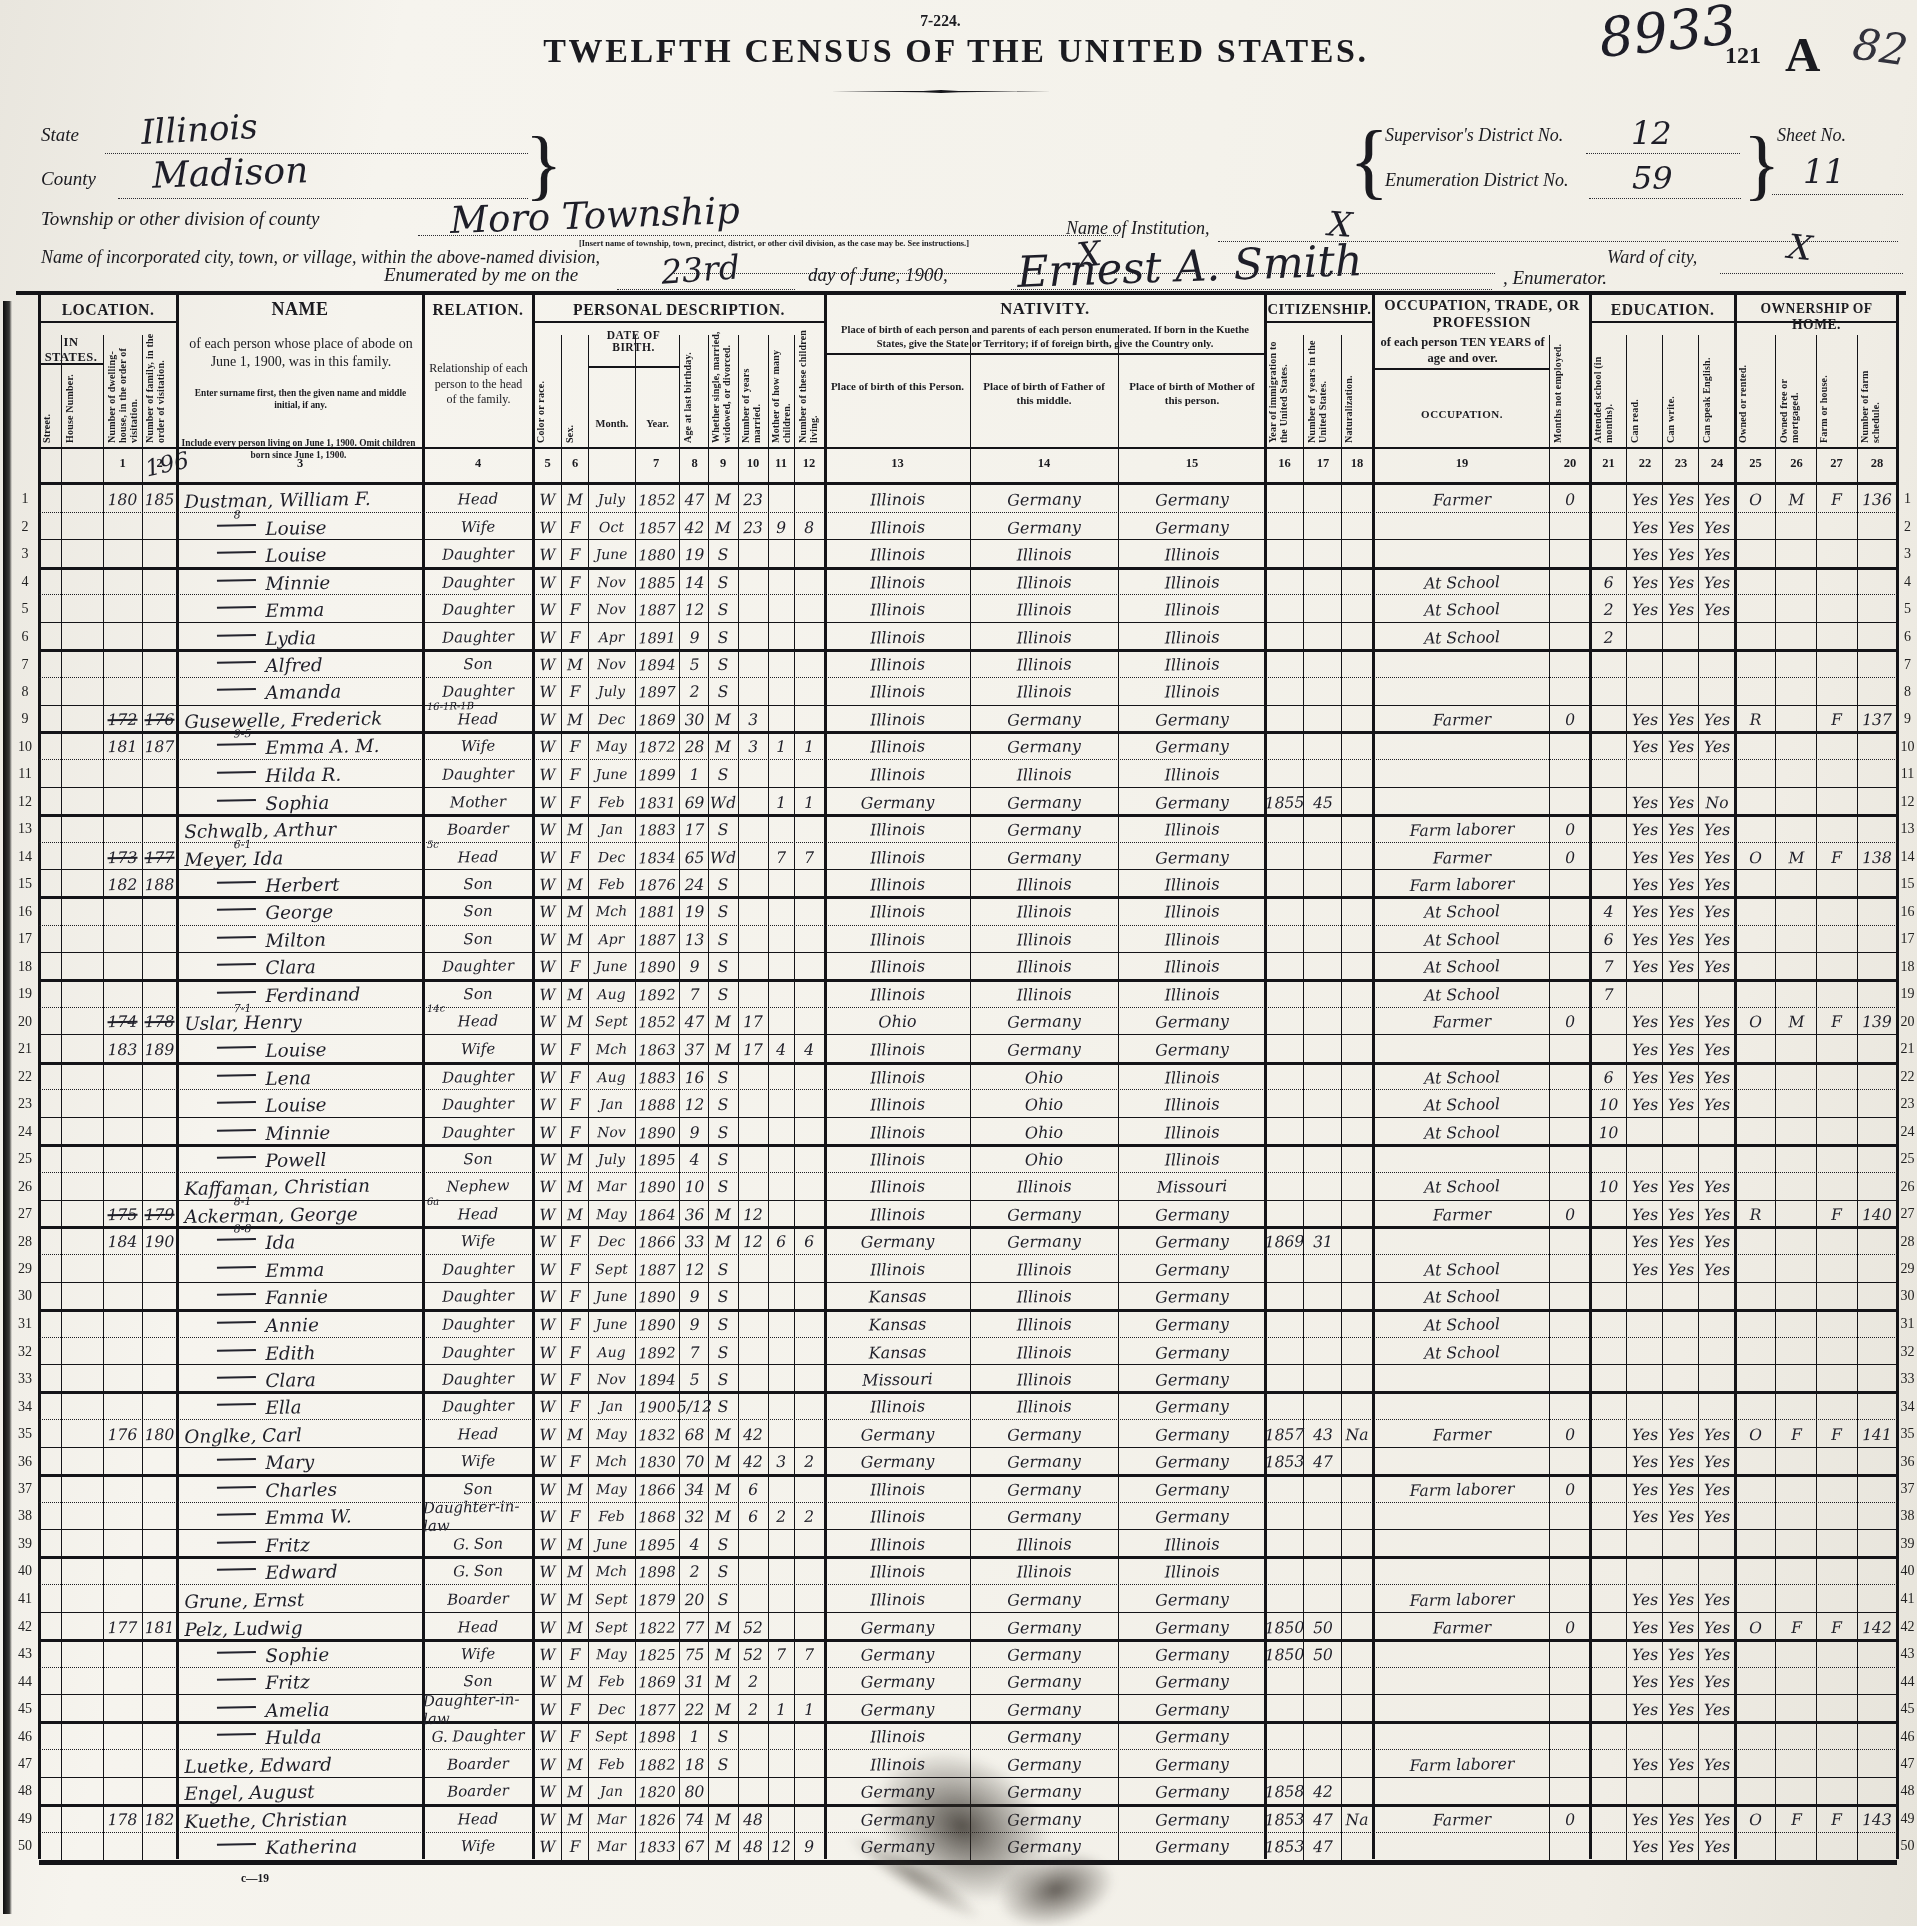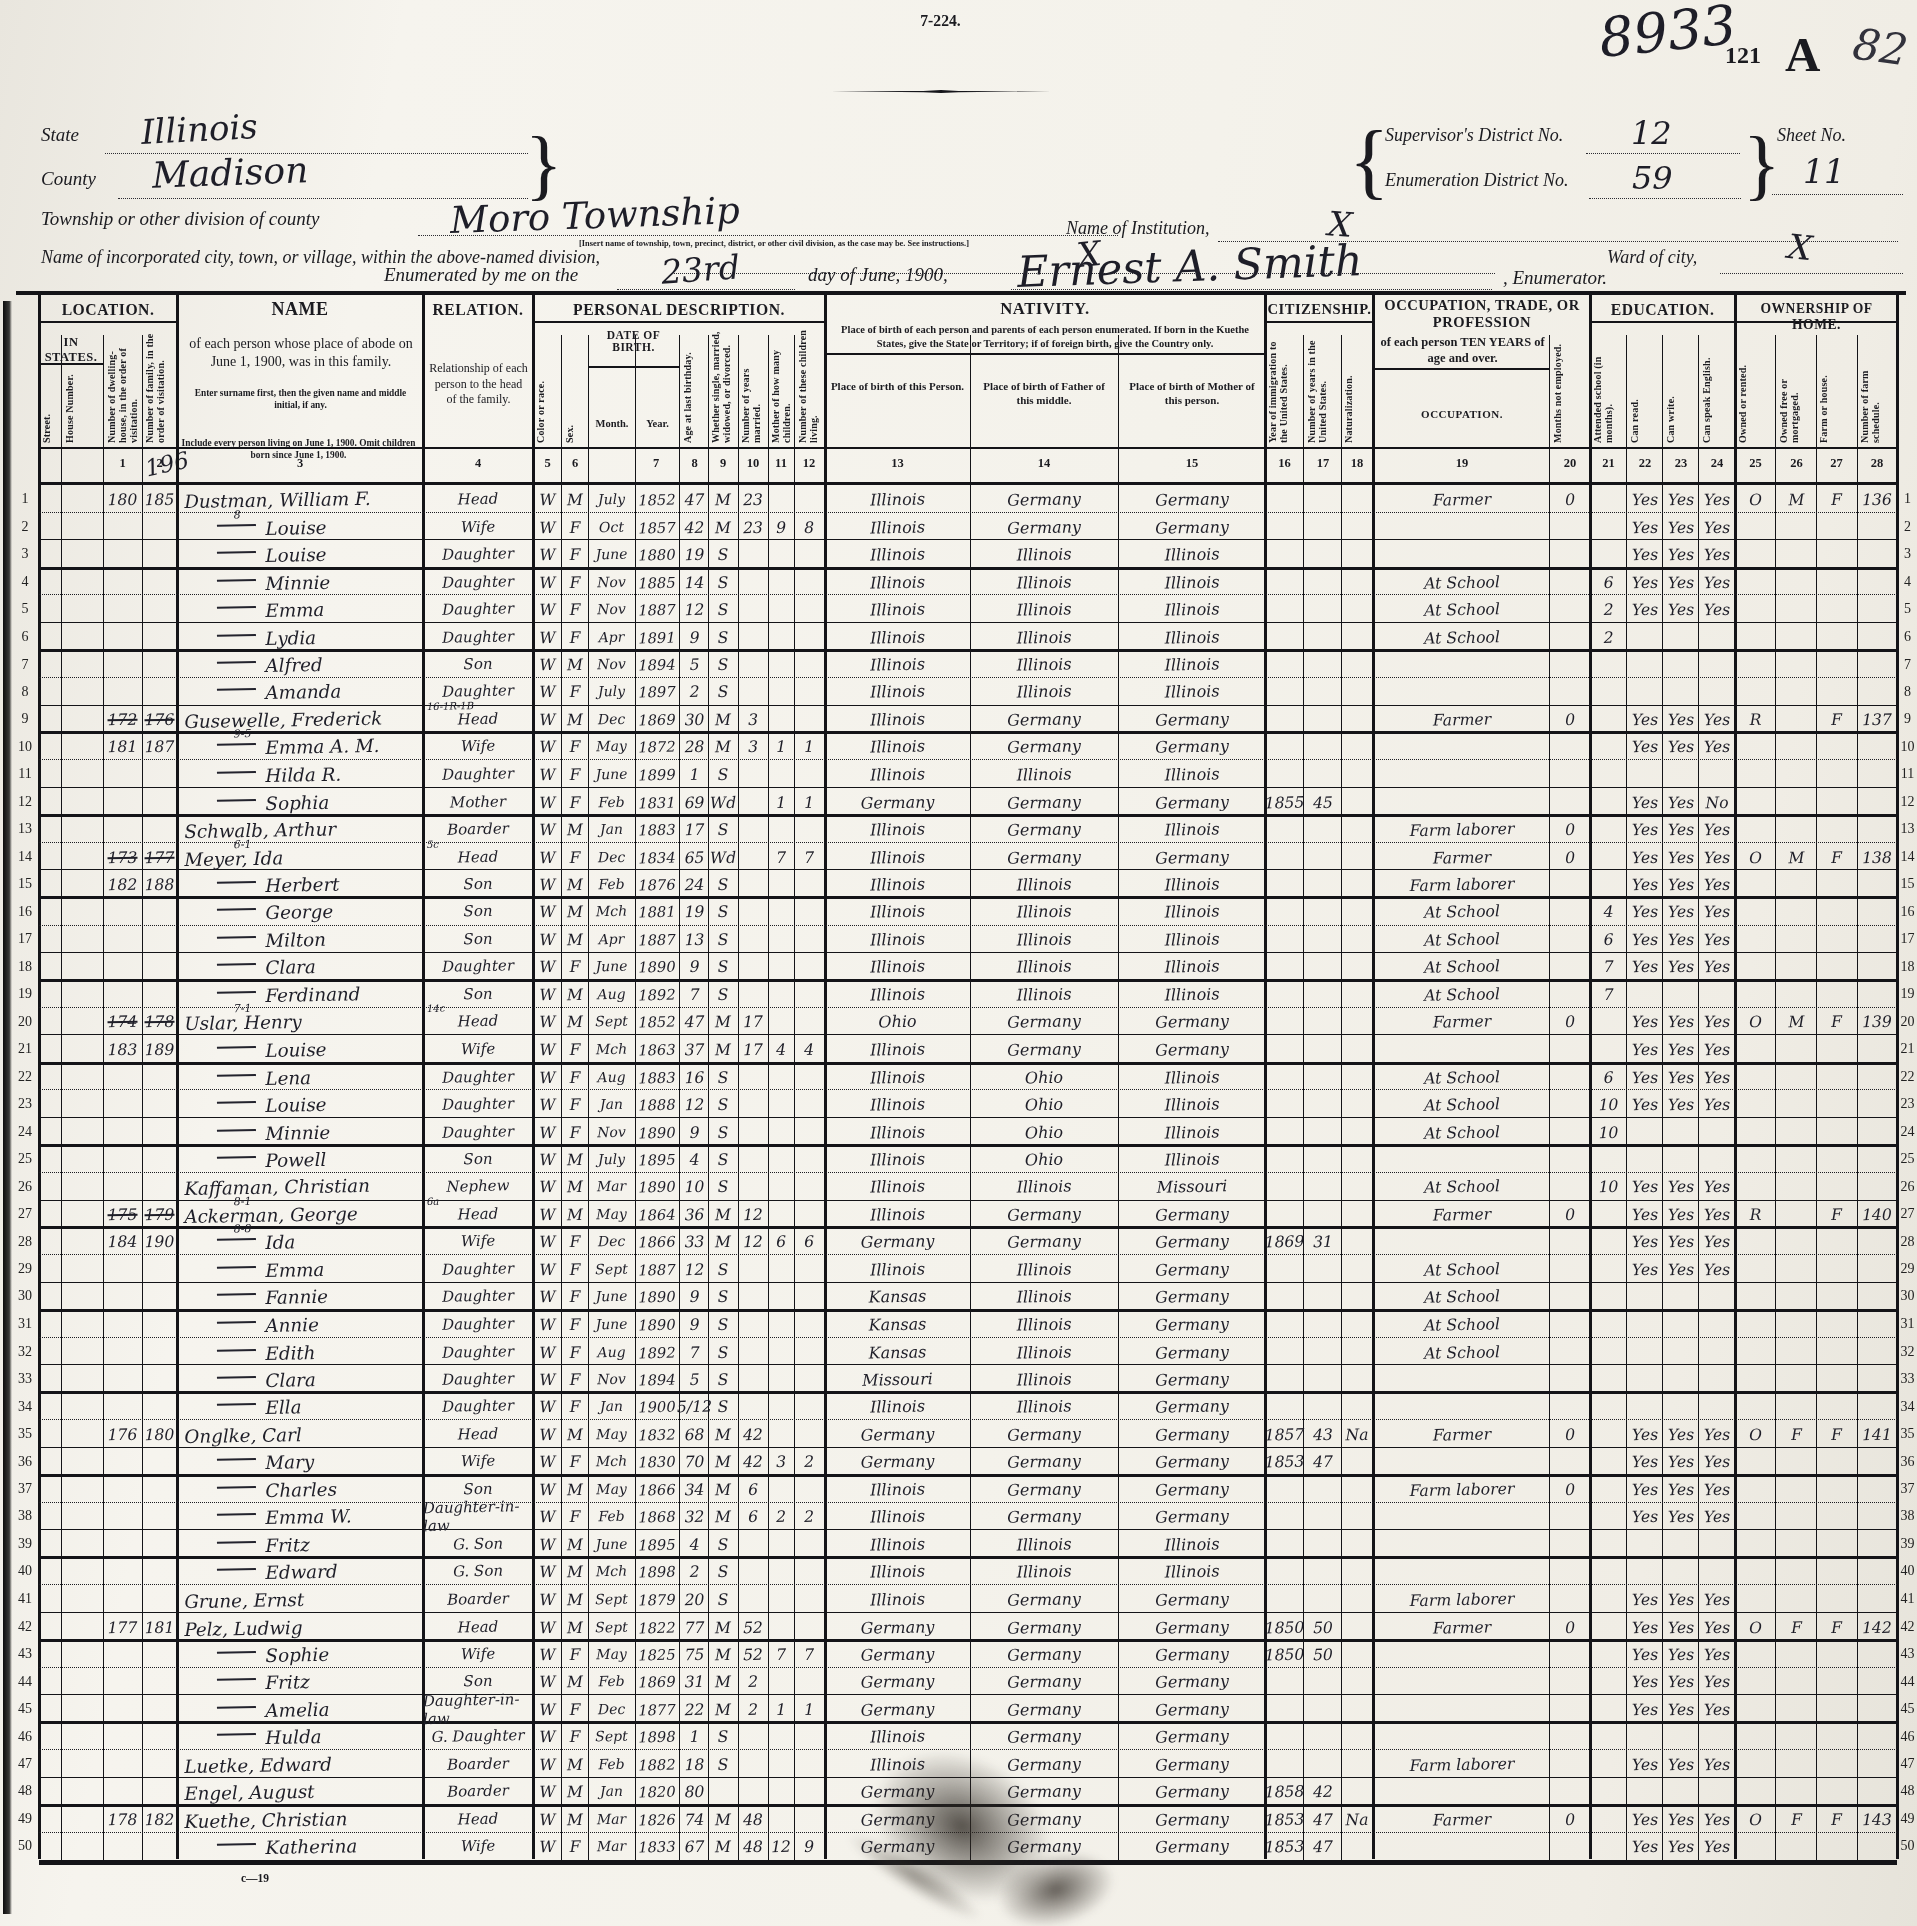--- a/index.html
+++ b/index.html
@@ -28,20 +28,21 @@
   .grouptitle{font-weight:bold;letter-spacing:0.5px;text-align:center}
   .smallprint{font-size:9.4px;line-height:1.25;text-align:center}
   .stain{border-radius:50%;filter:blur(3.7px)}
 </style>
 </head>
 <body>
 
 <div class="page">
 
   <div class="abs b ctr" style="left:836px;top:11.5px;width:209px;font-size:15.7px">7-224.</div>
+  <div class="abs b ctr" style="left:444px;top:32px;width:1024px;font-size:34px;letter-spacing:2.6px">TWELFTH CENSUS OF THE UNITED STATES.</div>
   <div class="abs" style="left:831px;top:90px;width:220px;height:3.1px;background:#15151a;clip-path:polygon(0 40%,42% 30%,50% 0,58% 30%,100% 40%,58% 70%,50% 100%,42% 70%)"></div>
 
   <div class="abs hw" style="left:1599px;top:0px;font-size:54px;transform:rotate(-6deg)">8933</div>
   <div class="abs b" style="left:1725px;top:42px;font-size:24px">121</div>
   <div class="abs b" style="left:1785px;top:26px;font-size:49px">A</div>
   <div class="abs hw2" style="left:1853px;top:22px;font-size:43px;transform:rotate(8deg)">82</div>
 
 
   <div class="abs it" style="left:41px;top:124px;font-size:19px">State</div>
   <div class="abs dotline" style="left:105px;top:153px;width:423px"></div>

